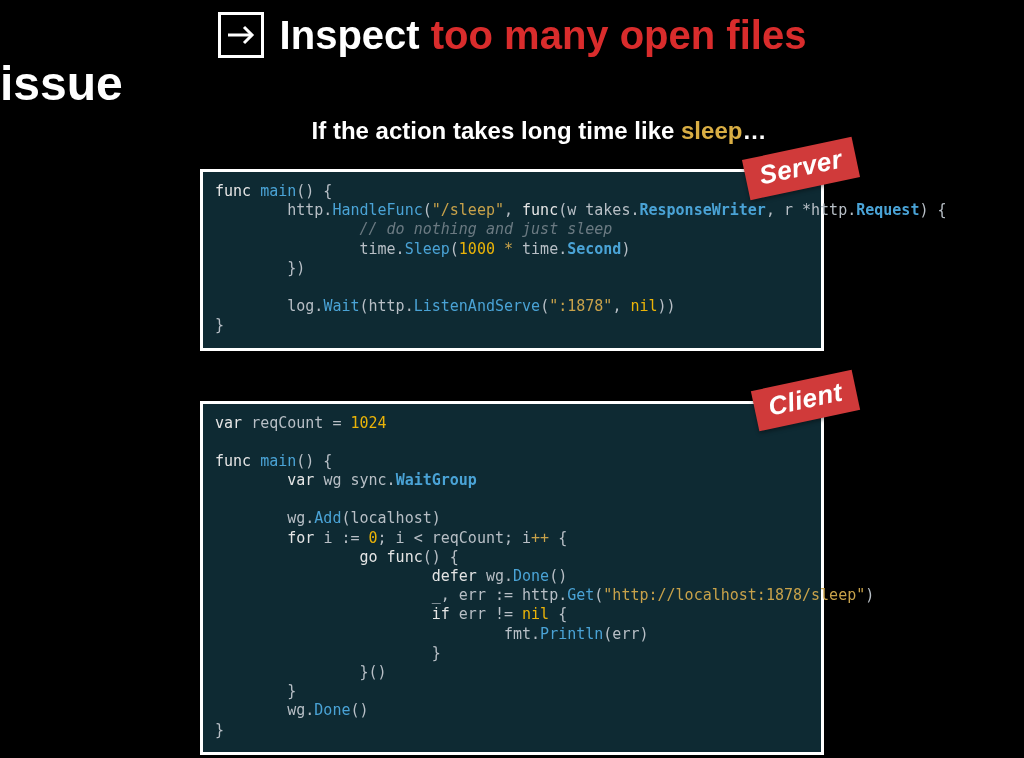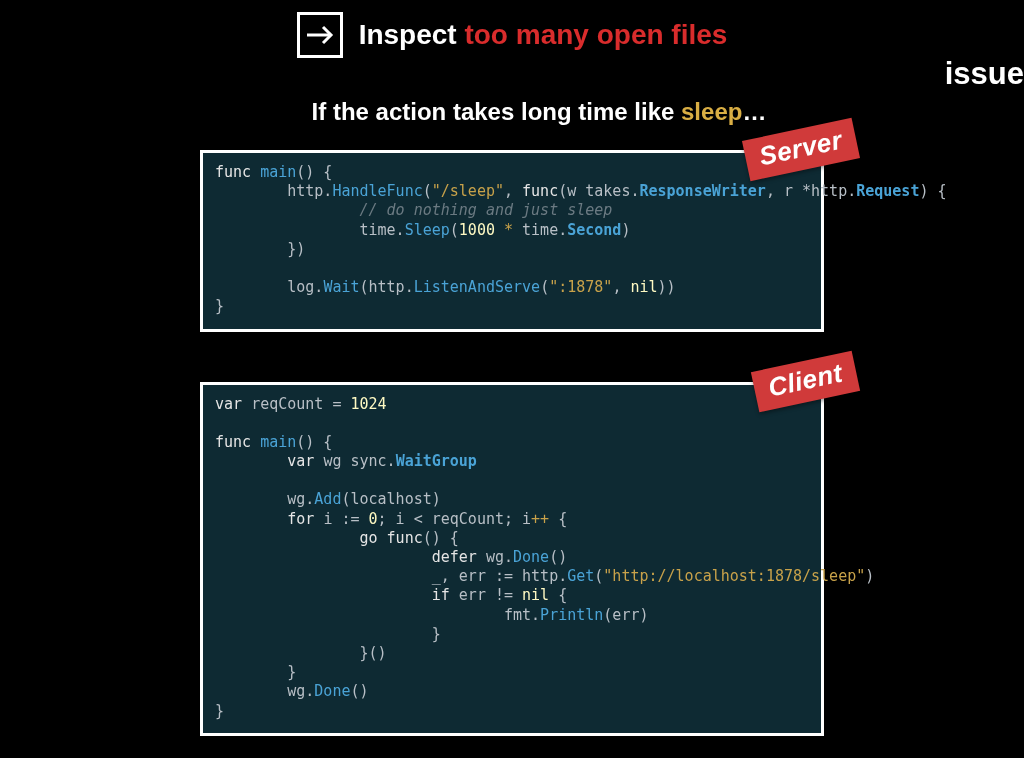--- a/index.html
+++ b/index.html
@@ -23,31 +23,31 @@
     width: 46px;
     height: 46px;
     border: 3px solid #fff;
     display: flex;
     align-items: center;
     justify-content: center;
     flex-shrink: 0;
   }
   .arrow-box svg { width: 30px; height: 22px; }
   .title {
-    font-size: 28px;
+    font-size: 40px;
     font-weight: bold;
     line-height: 1.15;
     text-align: center;
   }
   .title .red { color: #d92c2c; }
   .title .white { color: #fff; }
   .title-line2 {
-    font-size: 31px;
+    font-size: 48px;
     font-weight: bold;
-    text-align: right;
+    text-align: left;
     margin-top: -2px;
   }
   .subtitle {
     font-size: 24px;
     font-weight: bold;
     margin-left: 54px;
     margin-top: 6px;
     text-align: center;
   }
   .subtitle .hl  { color: #d9ae44; }
@@ -81,21 +81,21 @@
     font-family: "Menlo", "Consolas", "DejaVu Sans Mono", monospace;
     font-size: 15px;
     line-height: 1.28;
     color: #b8bfc6;
     white-space: pre;
   }
   .kw   { color: #e5e5e5; }
   .fn   { color: #4aa3d6; }
   .type { color: #4aa3d6; font-weight: bold; }
   .str  { color: #c8a24a; }
-  .num  { color: #fef9c3; }
+  .num  { color: #eab308; }
   .op   { color: #c8a24a; }
   .cmt  { color: #6b7a82; font-style: italic; }
   .id   { color: #b8bfc6; }
 </style>
 </head>
 <body>
 
 <div class="title-row">
   <div class="arrow-box">
     <svg viewBox="0 0 30 22">

